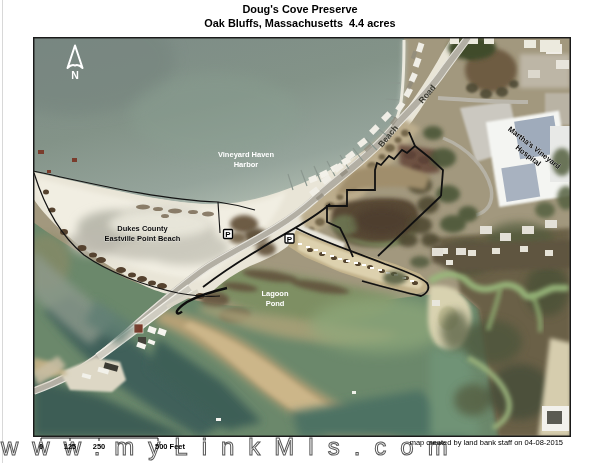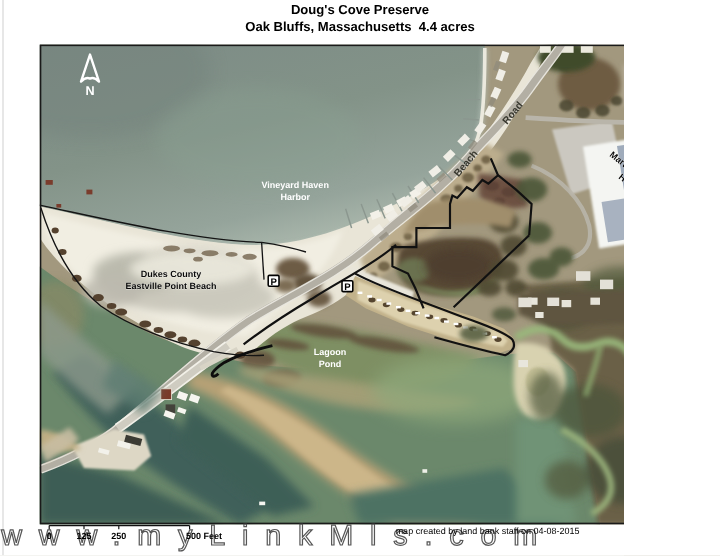--- a/index.html
+++ b/index.html
@@ -1,16 +1,16 @@
 <!DOCTYPE html>
 <html><head>
 <meta charset="utf-8">
 <style>
 html,body{margin:0;padding:0;background:#ffffff;}
-#page{position:relative;width:520px;height:463px;background:#ffffff;overflow:hidden;
+#page{position:relative;width:600px;height:463px;background:#ffffff;overflow:hidden;
   font-family:"Liberation Sans",sans-serif;}
 #title{position:absolute;left:0;top:2px;width:600px;text-align:center;
   font-size:10.9px;font-weight:bold;color:#000;line-height:14px;}
 #map{position:absolute;left:33px;top:37px;width:538px;height:400px;}
 #scalebar{position:absolute;left:0;top:430px;width:600px;height:25px;z-index:3;}
 #attrib{position:absolute;right:37px;top:438px;font-size:7.5px;color:#000;z-index:3;}
 #wm{position:absolute;left:1px;top:433px;font-size:24px;font-weight:normal;z-index:2;
   color:rgba(255,255,255,0.75);-webkit-text-stroke:1px rgba(68,68,68,0.9);
   letter-spacing:14px;white-space:nowrap;}
 #leftline{position:absolute;left:2px;top:0;width:1px;height:463px;background:#d8d8d8;}

